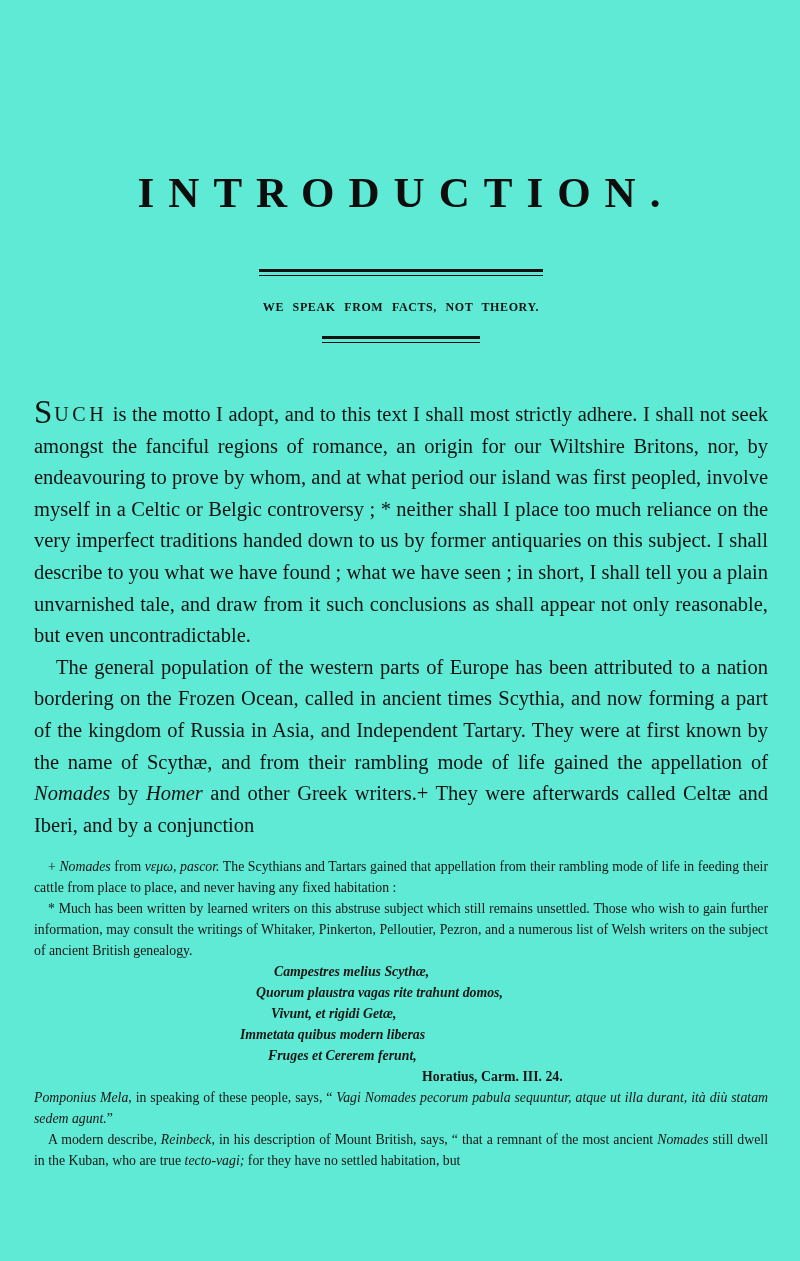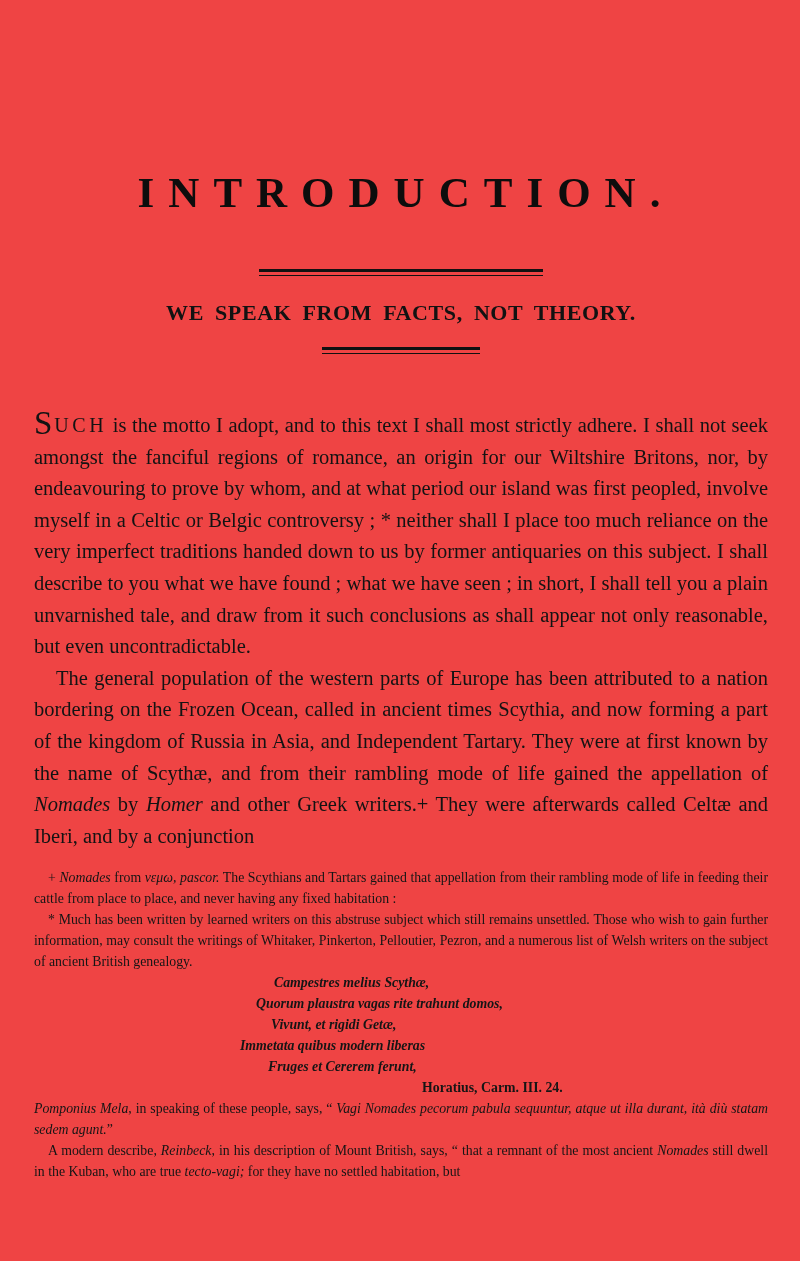--- a/index.html
+++ b/index.html
@@ -5,21 +5,21 @@
   html, body {
     margin: 0;
     padding: 0;
     background: #ffffff;
   }
   .page {
     position: relative;
     width: 800px;
     height: 1261px;
     margin: 0 auto;
-    background: #ef4444;
+    background: #5eead4;
     color: #161616;
     font-family: "Liberation Serif", "DejaVu Serif", serif;
     box-sizing: border-box;
     padding: 168px 32px 0 34px;
     overflow: hidden;
   }
   
   .title {
     margin: 0;
     text-align: center;
@@ -34,21 +34,21 @@
     margin: 0 auto;
     border-top: 3px solid #111;
     border-bottom: 1px solid #111;
     height: 3px;
   }
   .rule-wide   { width: 284px; margin-top: 52px; }
   .rule-narrow { width: 158px; margin-top: 21px; }
   .motto {
     margin-top: 24px;
     text-align: center;
-    font-size: 22px;
+    font-size: 12px;
     font-weight: bold;
     letter-spacing: 0.6px;
     word-spacing: 5px;
     color: #121212;
   }
   
   .bodytext {
     margin: 0;
     font-size: 20.5px;
     line-height: 31.6px;

